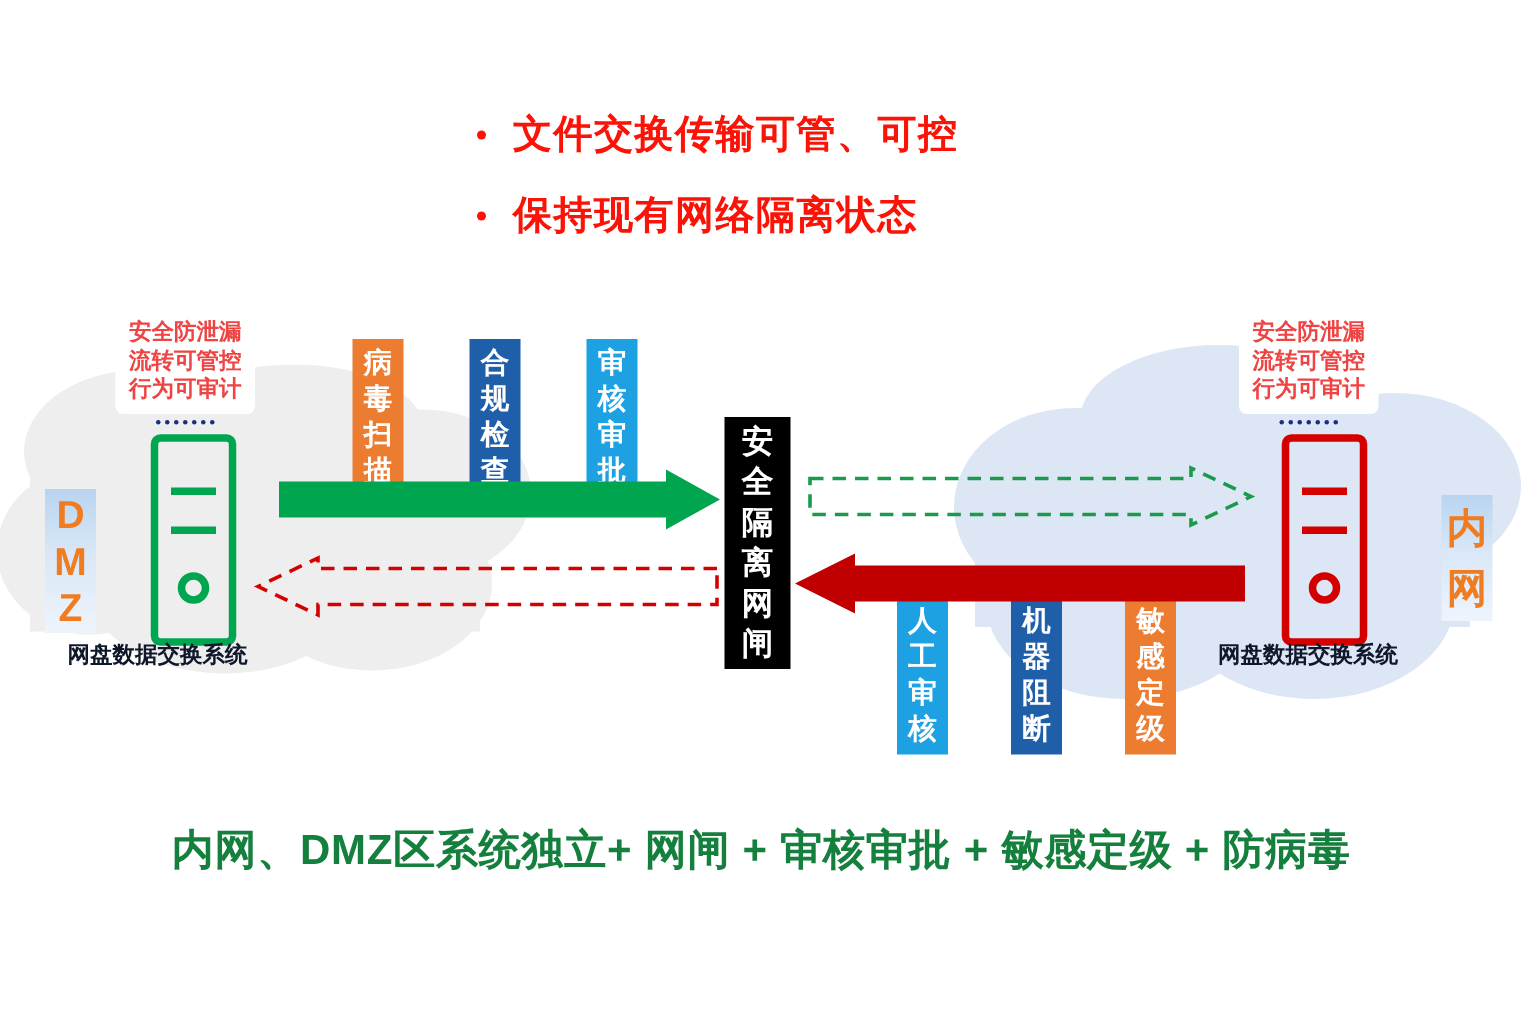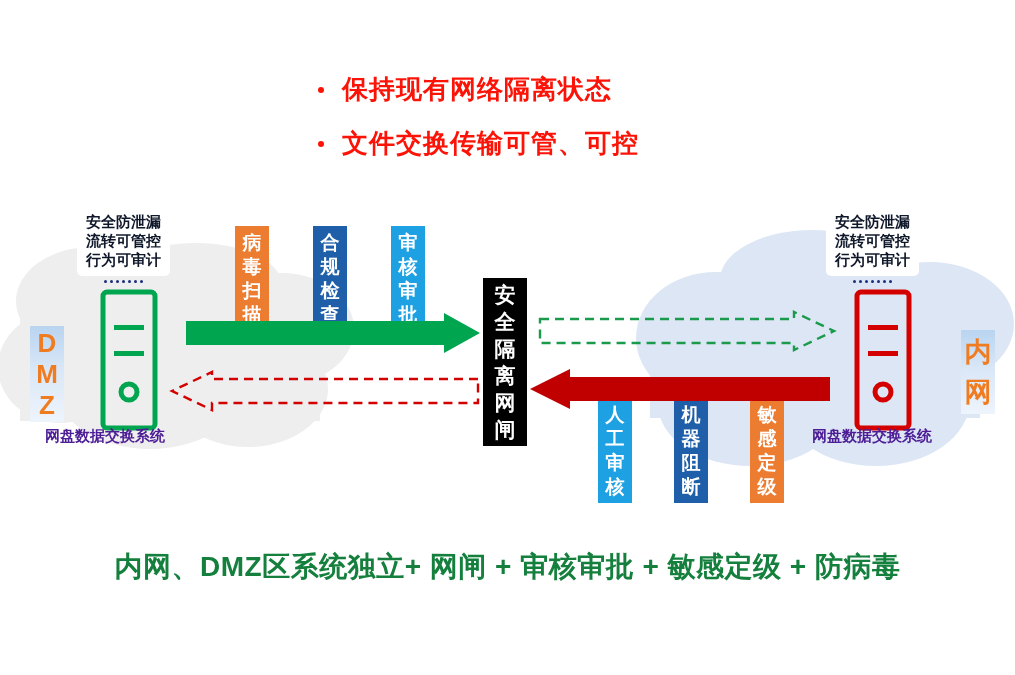--- a/index.html
+++ b/index.html
@@ -37,37 +37,37 @@
     color:#f07c22;font-weight:bold;
   }
   #zone-dmz{left:30px;top:326px;width:34px;height:96px;font-size:26px;line-height:31px;}
   #zone-intranet{left:961px;top:330px;width:34px;height:84px;font-size:27px;line-height:40px;}
 
   
   .callout{position:absolute;}
   .callout-box{
     background:#ffffff;border-radius:5px;
     padding:6px 9px 7px 9px;
-    color:#0f172a;font-weight:bold;
+    color:#ef4444;font-weight:bold;
     font-size:15px;line-height:19px;
     text-align:center;white-space:nowrap;
   }
   .callout-dots{
     display:flex;justify-content:center;gap:3px;margin-top:4px;
   }
   .callout-dots i{
     width:3px;height:3px;border-radius:50%;background:#1a2f7d;display:block;
   }
 
   
   .server{position:absolute;}
 
   
   .node-caption{
-    position:absolute;color:#4c1d95;font-weight:bold;
+    position:absolute;color:#0f172a;font-weight:bold;
     font-size:15px;white-space:nowrap;
   }
 
   
   .pill{
     position:absolute;
     display:flex;flex-direction:column;align-items:center;justify-content:center;
     color:#ffffff;font-weight:bold;font-size:19px;line-height:24px;
     width:34px;
   }
@@ -96,25 +96,25 @@
   }
 </style>
 </head>
 <body>
 
 <div id="stage">
 
   <div class="bullets">
     <div class="bullet">
       <span class="dot"></span>
-      <span>保持现有网络隔离状态</span>
+      <span>文件交换传输可管、可控</span>
     </div>
     <div class="bullet">
       <span class="dot"></span>
-      <span>文件交换传输可管、可控</span>
+      <span>保持现有网络隔离状态</span>
     </div>
   </div>
 
   <div class="cloud" style="left:0px;top:243px;">
     <svg width="360" height="215" viewBox="0 0 360 215">
       <g fill="#eeeeee">
         <ellipse cx="92" cy="58" rx="76" ry="54"></ellipse>
         <ellipse cx="196" cy="42" rx="86" ry="42"></ellipse>
         <ellipse cx="282" cy="86" rx="72" ry="56"></ellipse>
         <ellipse cx="60" cy="124" rx="62" ry="56"></ellipse>

